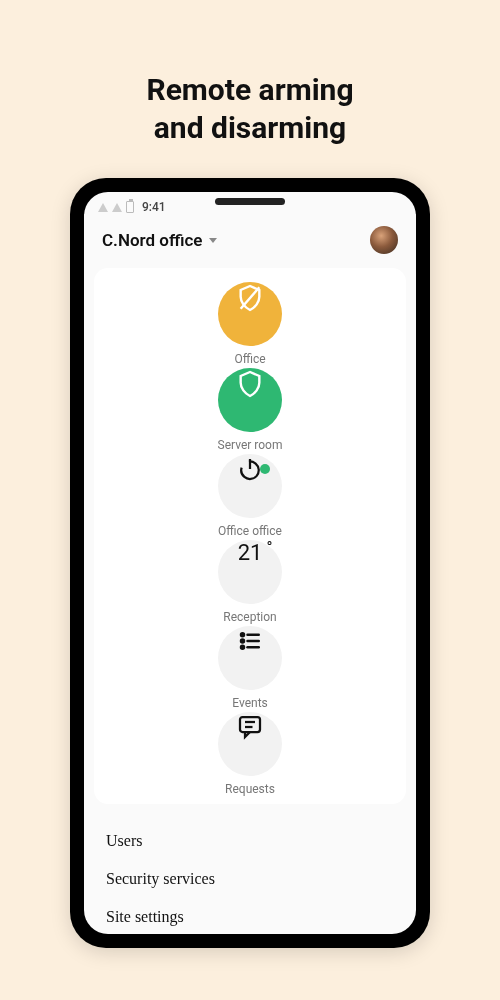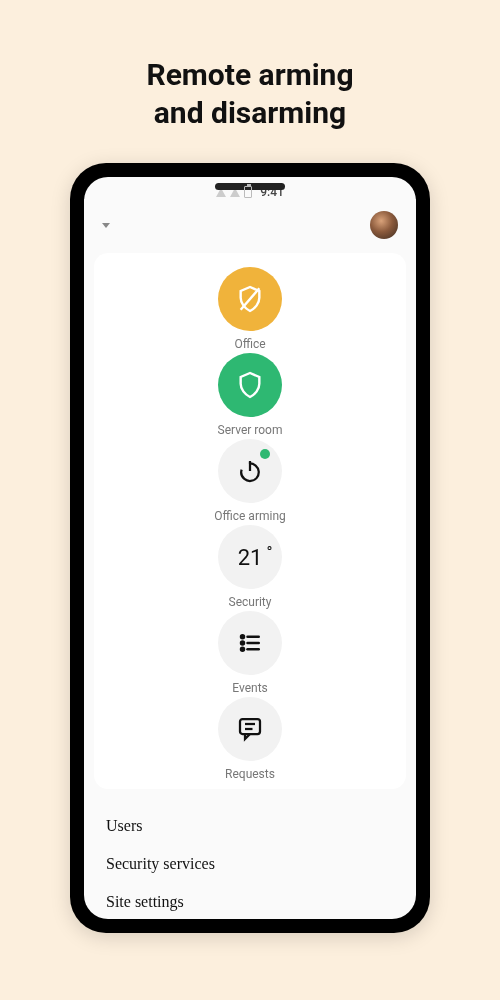--- a/index.html
+++ b/index.html
@@ -9,21 +9,21 @@
     background: #fcefdd;
     font-family: -apple-system, BlinkMacSystemFont, "Segoe UI", Roboto, Helvetica, Arial, sans-serif;
     overflow: hidden;
   }
   .page-title {
     text-align: center;
     font-size: 30px;
     font-weight: 700;
     color: #111;
     line-height: 1.25;
-    padding-top: 56px;
+    padding-top: 71px;
   }
   .phone {
     width: 360px;
     height: 770px;
     margin: 32px auto 0;
     background: #000;
     border-radius: 36px;
     padding: 14px;
     position: relative;
     box-shadow: 0 4px 20px rgba(0,0,0,0.15);
@@ -44,21 +44,21 @@
     background: #fafafa;
     border-radius: 24px;
     overflow: hidden;
     display: flex;
     flex-direction: column;
     margin-top: 0;
   }
   .status-bar {
     height: 26px;
     display: flex;
-    justify-content: center;
+    justify-content: flex-start;
     align-items: center;
     padding: 8px 14px 0;
     gap: 4px;
     font-size: 12px;
     color: #999;
   }
   .status-time { color: #444; font-weight: 500; margin-left: 4px; }
   .tri { width:0;height:0;border-left:5px solid transparent;border-right:5px solid transparent;border-bottom:9px solid #ccc; }
   .batt { width:8px;height:12px;border:1px solid #bbb;border-radius:1px;position:relative; }
   .batt::after{content:"";position:absolute;top:-3px;left:2px;width:4px;height:2px;background:#bbb;}
@@ -87,21 +87,21 @@
     row-gap: 2px;
   }
   .tile {
     display:flex;
     flex-direction:column;
     align-items:center;
     gap:6px;
   }
   .tile-circle {
     width:64px;height:64px;border-radius:50%;
-    display:flex;align-items:center;justify-content:center;
+    display:flex;align-items:flex-start;justify-content:center;
     position:relative;
   }
   .c-amber { background:#f0b33b; }
   .c-green { background:#2eb872; }
   .c-light { background:#f2f2f2; }
   .tile-label { font-size:12px; color:#777; }
   .video-thumb {
     width:64px;height:64px;border-radius:50%;overflow:hidden;
     background:
       linear-gradient(120deg, #2b3a2b 0%, #4a5a3a 35%, #c8bfa8 55%, #7a6a50 100%);
@@ -154,20 +154,21 @@
 
     <div class="status-bar">
       <span class="tri"></span>
       <span class="tri"></span>
       <span class="batt"></span>
       <span class="status-time">9:41</span>
     </div>
 
     <div class="header">
       <div class="site-dd">
+        <span>C.Nord office</span>
         <span class="caret"></span>
       </div>
       <div class="avatar"></div>
     </div>
 
     <div class="card">
       <div class="grid">
 
         <div class="tile">
           <div class="tile-circle c-amber">
@@ -191,28 +192,28 @@
 
 
         <div class="tile">
           <div class="tile-circle c-light">
             <div class="green-dot"></div>
             <svg width="30" height="30" viewBox="0 0 24 24" fill="none">
                 <circle cx="12" cy="13" r="7" stroke="#111" stroke-width="1.8" stroke-dasharray="30 8" transform="rotate(-50 12 13)"></circle>
                 <line x1="12" y1="4" x2="12" y2="12" stroke="#111" stroke-width="1.8"></line>
               </svg>
           </div>
-          <span class="tile-label">Office arming</span>
+          <span class="tile-label">Office office</span>
         </div>
 
         <div class="tile">
           <div class="tile-circle c-light">
             <span class="temp">21</span>
           </div>
-          <span class="tile-label">Security</span>
+          <span class="tile-label">Reception</span>
         </div>
 
         <div class="tile">
           <div class="tile-circle c-light">
             <svg width="30" height="30" viewBox="0 0 24 24" fill="none" stroke="#111" stroke-width="2" stroke-linecap="round">
                 <circle cx="6" cy="7" r="1.2" fill="#111"></circle>
                 <line x1="10" y1="7" x2="19" y2="7"></line>
                 <circle cx="6" cy="12" r="1.2" fill="#111"></circle>
                 <line x1="10" y1="12" x2="19" y2="12"></line>
                 <circle cx="6" cy="17" r="1.2" fill="#111"></circle>

